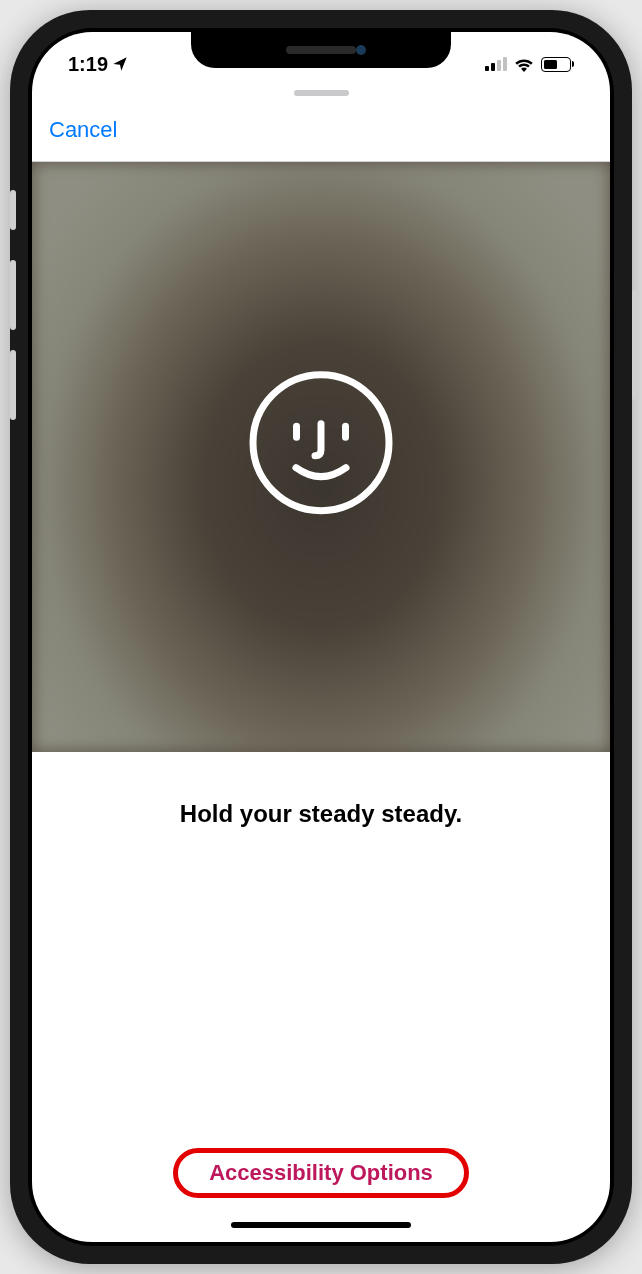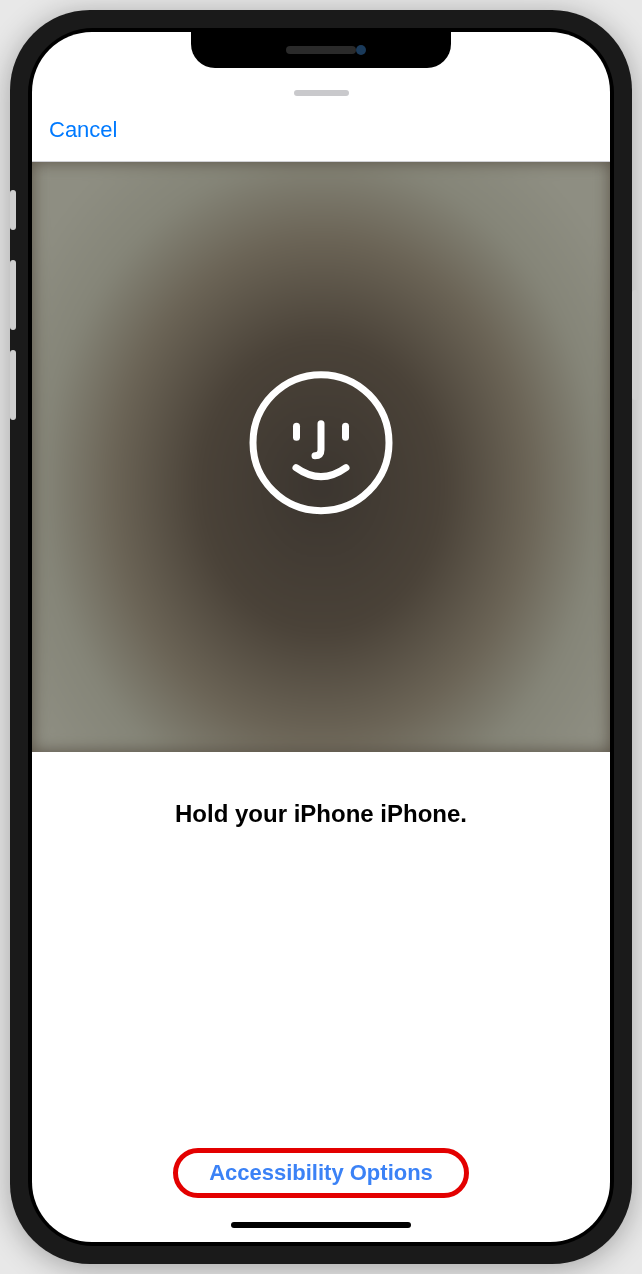--- a/index.html
+++ b/index.html
@@ -187,21 +187,21 @@
       flex-direction: column;
       justify-content: flex-end;
       align-items: center;
       padding-bottom: 14px;
     }
     .accessibility-btn-wrap {
       position: relative;
       margin-bottom: 24px;
     }
     .accessibility-btn {
-      color: #3b82f6;
+      color: #be185d;
       font-size: 22px;
       font-weight: 600;
       background: none;
       border: none;
       cursor: pointer;
       padding: 12px 24px;
       font-family: inherit;
     }
     .highlight-ring {
       position: absolute;
@@ -265,20 +265,45 @@
   <div class="power-button"></div>
 
   <div class="device-inner">
     <div class="screen">
 
       <div class="notch">
         <div class="speaker"></div>
         <div class="camera-dot"></div>
       </div>
 
+      <div class="status-bar">
+        <div class="status-left">
+          <span>1:19</span>
+          <svg width="16" height="16" viewBox="0 0 24 24" fill="#000">
+            <path d="M2 12 L22 2 L14 22 L12 13 Z"></path>
+          </svg>
+        </div>
+        <div class="status-right">
+          <span class="signal-bars">
+            <span style="height:5px" class="active"></span>
+            <span style="height:8px" class="active"></span>
+            <span style="height:11px"></span>
+            <span style="height:14px"></span>
+          </span>
+          <svg width="20" height="15" viewBox="0 0 24 18" fill="#000">
+            <path d="M12 18 L8.5 14 C10.5 12.3 13.5 12.3 15.5 14 Z M5 10.5 C9 7 15 7 19 10.5 L16.8 12.7 C14 10.3 10 10.3 7.2 12.7 Z M1.5 7 C7.5 1.5 16.5 1.5 22.5 7 L20.3 9.2 C15.5 4.8 8.5 4.8 3.7 9.2 Z"></path>
+          </svg>
+          <span class="battery">
+            <span class="battery-body">
+                <span class="battery-fill" style="width:55%"></span>
+              </span>
+            <span class="battery-tip"></span>
+          </span>
+        </div>
+      </div>
 
       <div class="content">
 
         <div class="sheet-grab">
           <div class="sheet-grab-line"></div>
         </div>
 
         <div class="nav-bar">
           <button class="cancel-btn">Cancel</button>
         </div>
@@ -290,21 +315,21 @@
               <circle cx="75" cy="75" r="68" fill="none" stroke="#fff" stroke-width="7"></circle>
               <rect x="47" y="55" width="7" height="18" rx="3.5" fill="#fff"></rect>
               <rect x="96" y="55" width="7" height="18" rx="3.5" fill="#fff"></rect>
               <path d="M 75 56 L 75 82 Q 75 88 69 88" fill="none" stroke="#fff" stroke-width="7" stroke-linecap="round"></path>
               <path d="M 50 100 Q 75 118 100 100" fill="none" stroke="#fff" stroke-width="7" stroke-linecap="round"></path>
             </svg>
           </div>
         </div>
 
         <div class="instruction-area">
-          <div class="instruction-text">Hold your iPhone iPhone.</div>
+          <div class="instruction-text">Hold your steady steady.</div>
         </div>
 
         <div class="bottom-area">
           <div class="accessibility-btn-wrap">
             <button class="accessibility-btn">Accessibility Options</button>
             <div class="highlight-ring"></div>
           </div>
           <div class="home-indicator"></div>
         </div>
 

